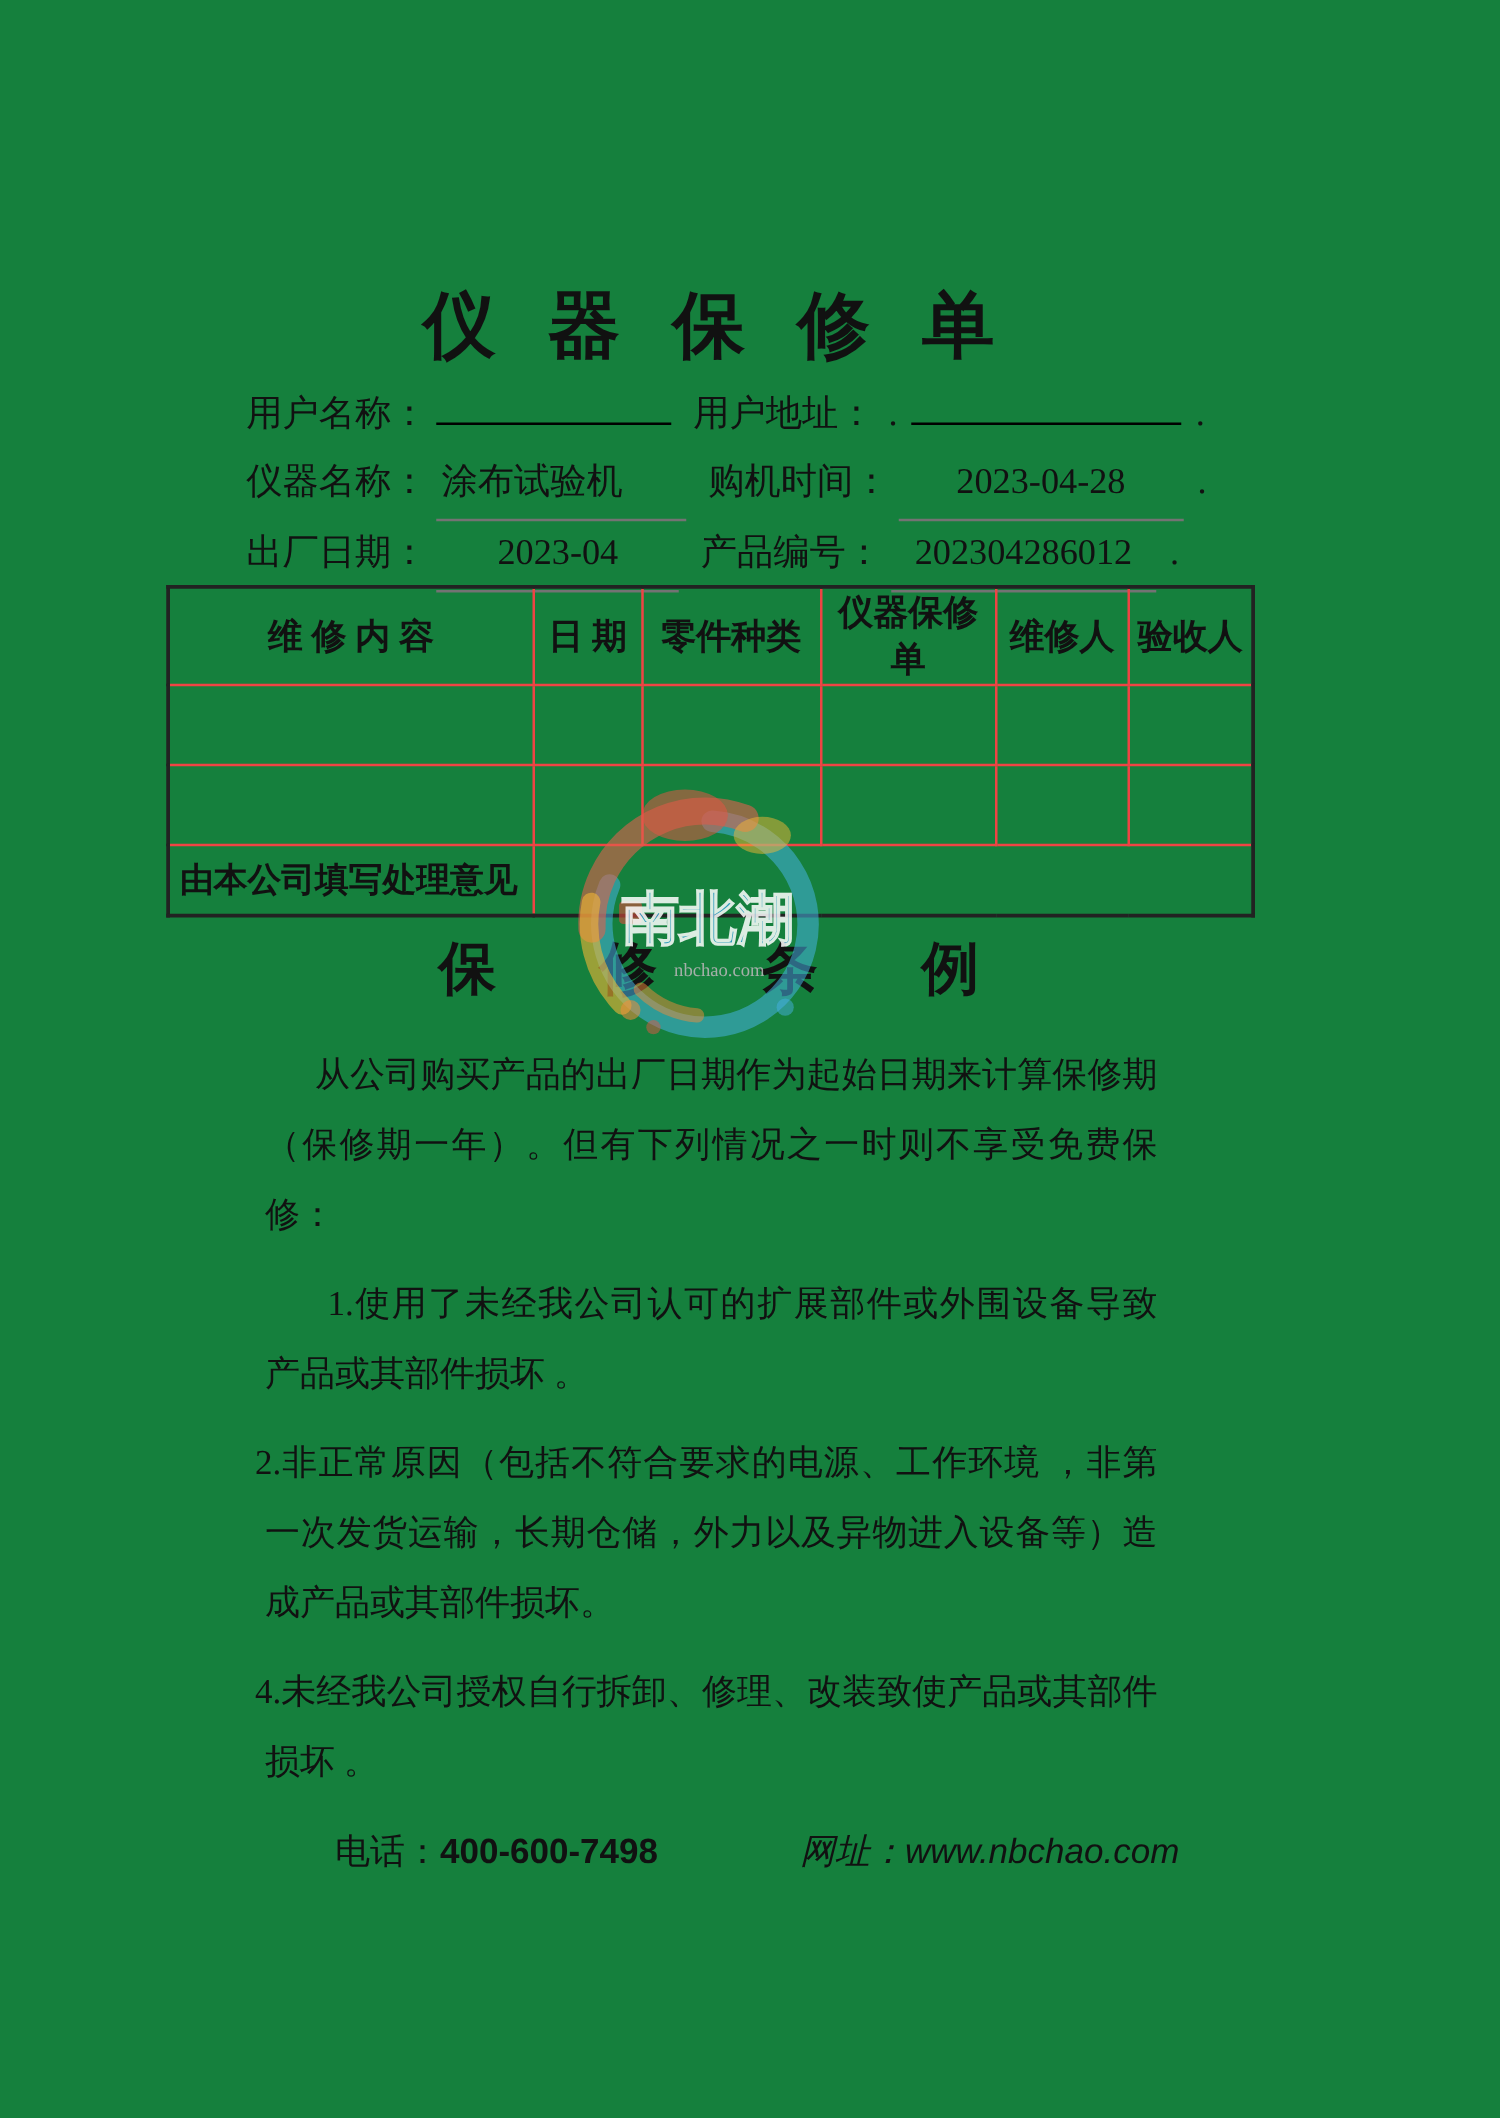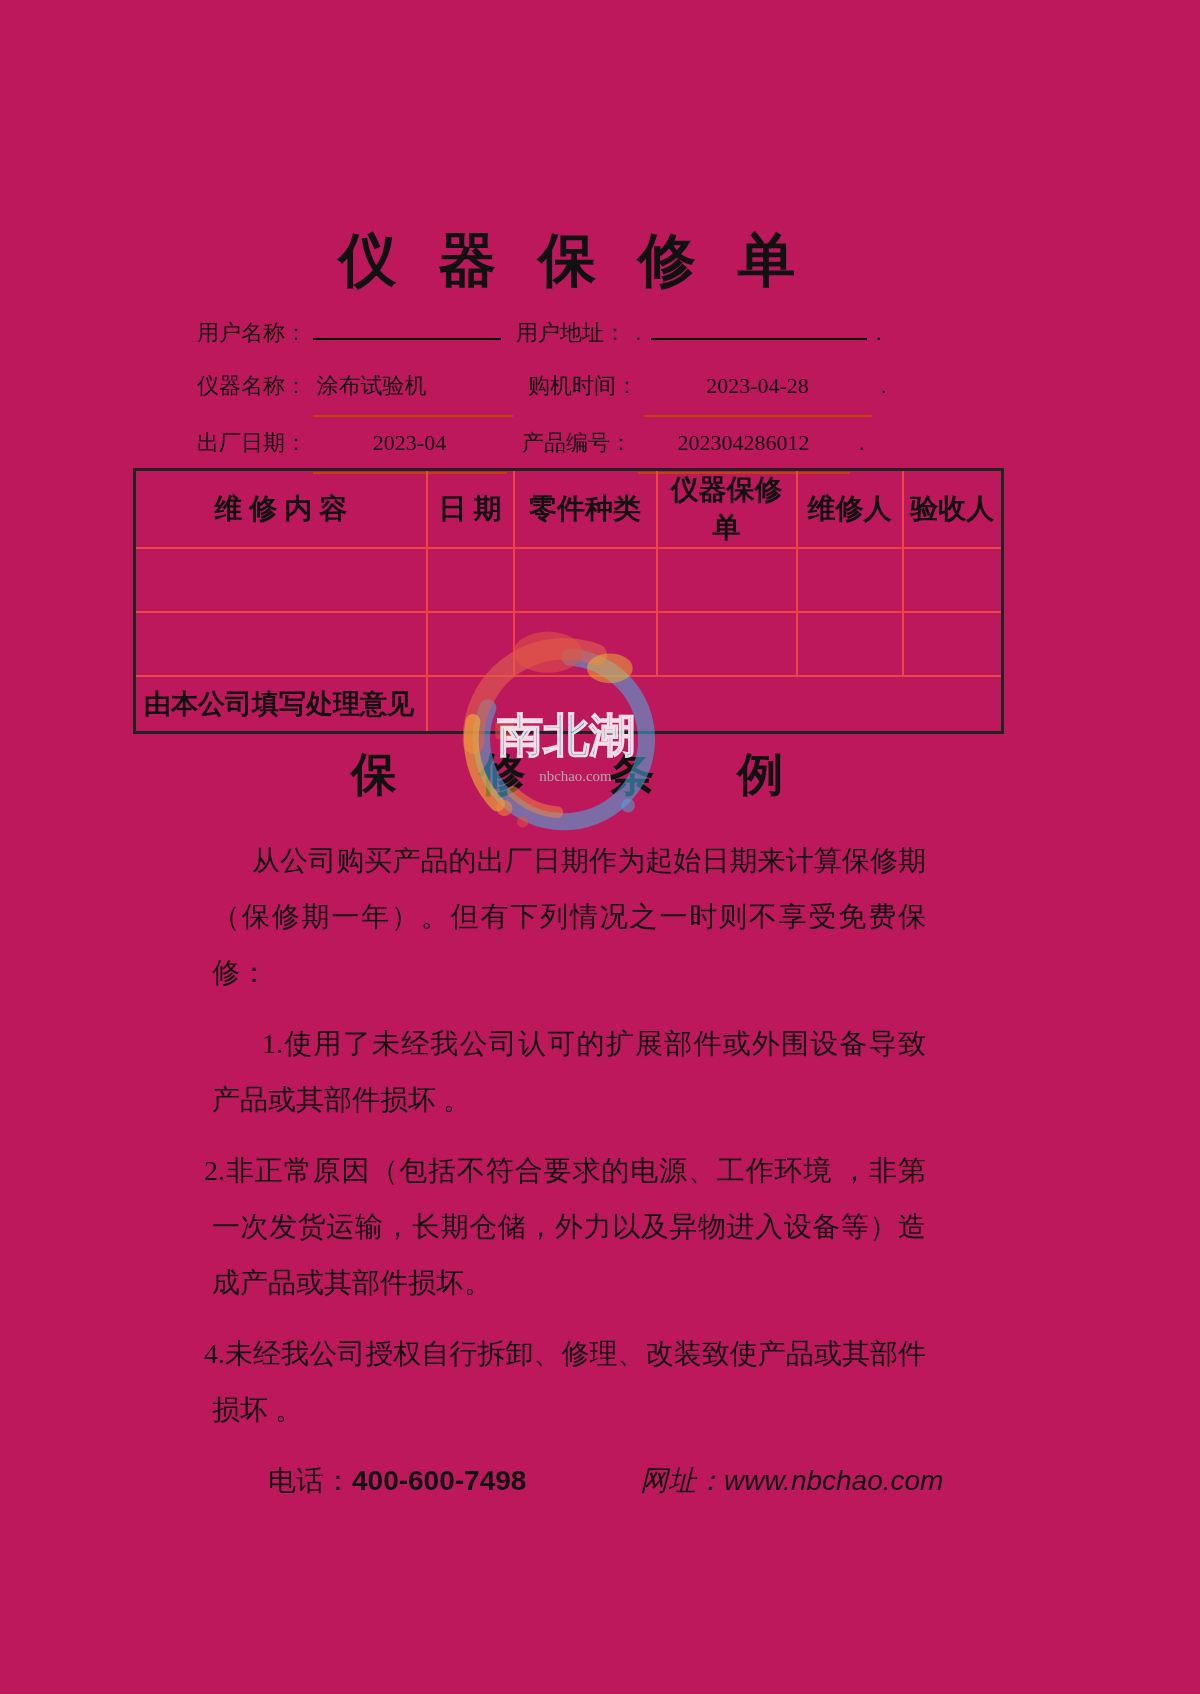--- a/index.html
+++ b/index.html
@@ -1,43 +1,43 @@
 <!DOCTYPE html>
 <html><head>
 <meta charset="utf-8">
 <style>
   * { margin:0; padding:0; box-sizing:border-box; }
   html,body { background:#ffffff; }
   body { width:1200px; height:1694px; position:relative; }
   .page {
-    position:relative; width:1200px; height:1694px; background:#be185d;
+    position:relative; width:1200px; height:1694px; background:#15803d;
     font-family:"Liberation Serif","DejaVu Serif",serif; color:#111; overflow:hidden;
   }
   .content { position:absolute; left:133px; top:0; width:868px; height:1694px; }
 
   
   .doc-title {
     position:absolute; top:222px; left:0; width:100%;
     font-size:58px; font-weight:700; text-align:center;
     letter-spacing:0.72em; text-indent:0.72em; white-space:nowrap;
   }
 
   
-  .form { position:absolute; top:300px; left:64px; width:780px; font-size:22px; }
+  .form { position:absolute; top:300px; left:64px; width:780px; font-size:29px; }
   .fline { height:57px; line-height:57px; white-space:nowrap; }
   .flabel { display:inline-block; }
   .lbl-gap { margin-left:10px; }
   .blank {
     display:inline-block; border-bottom:2px solid #000; height:40px;
     vertical-align:baseline;
   }
   .b-username { width:188px; }
   .b-useraddr { width:216px; }
   .uval {
-    display:inline-block; border-bottom:2px solid #c2410c; text-align:center;
+    display:inline-block; border-bottom:2px solid #737373; text-align:center;
     vertical-align:baseline; padding-bottom:1px;font-family:Liberation Serif, serif;
   }
   .v-instrument { width:200px; text-align:left; padding-left:4px; }
   .v-purchase { width:228px; }
   .v-factory { width:194px; }
   .v-serial { width:212px; }
   .dot { display:inline-block; padding:0 4px; }
 
   
   .wtable {

